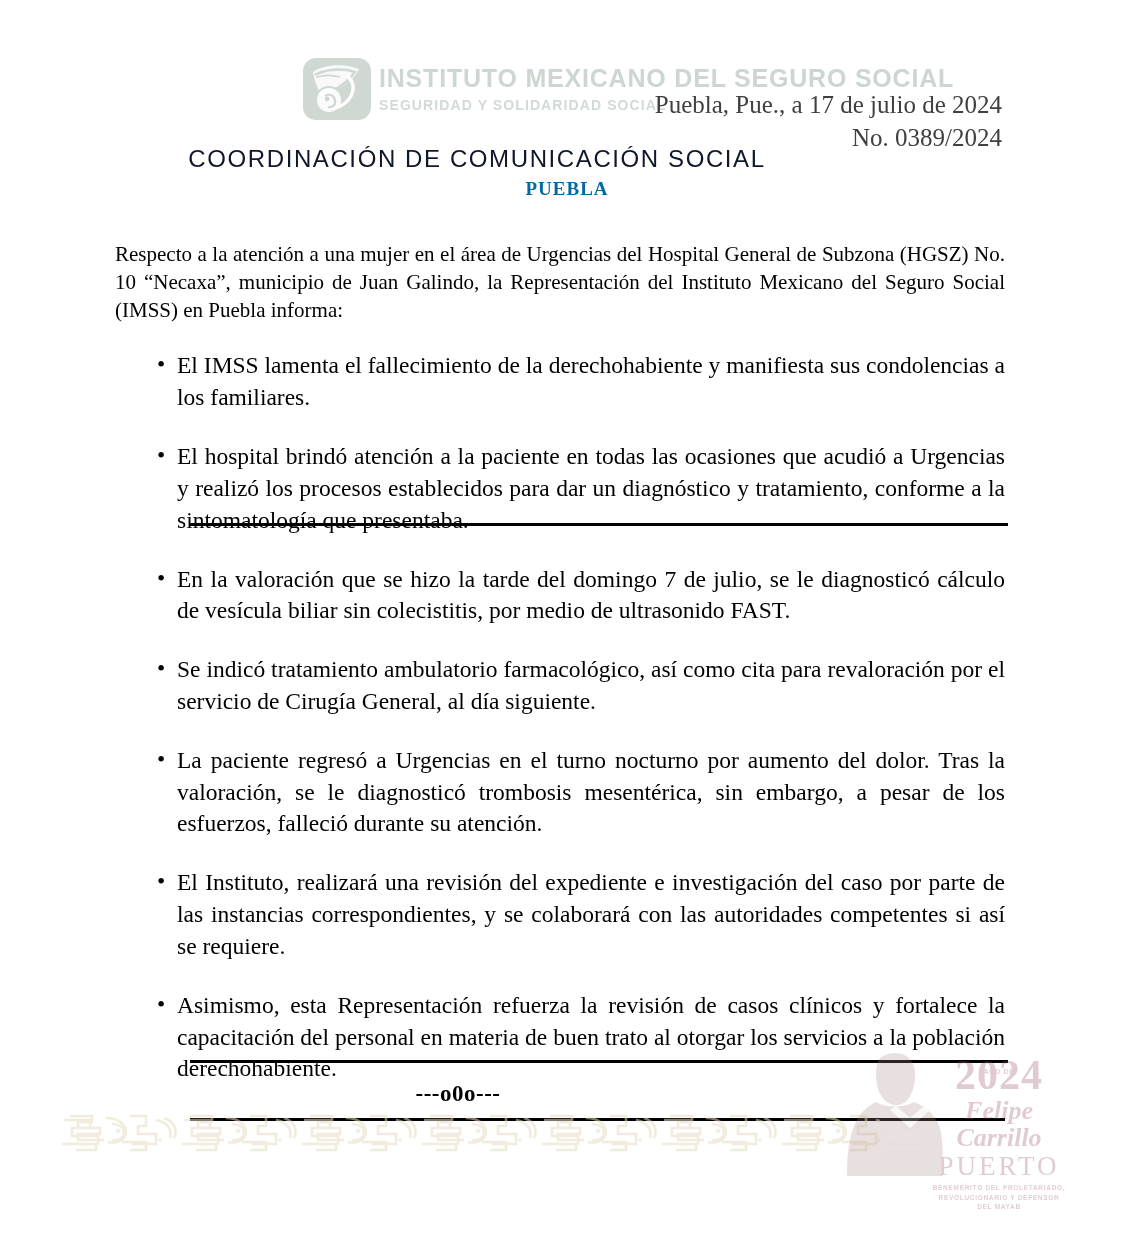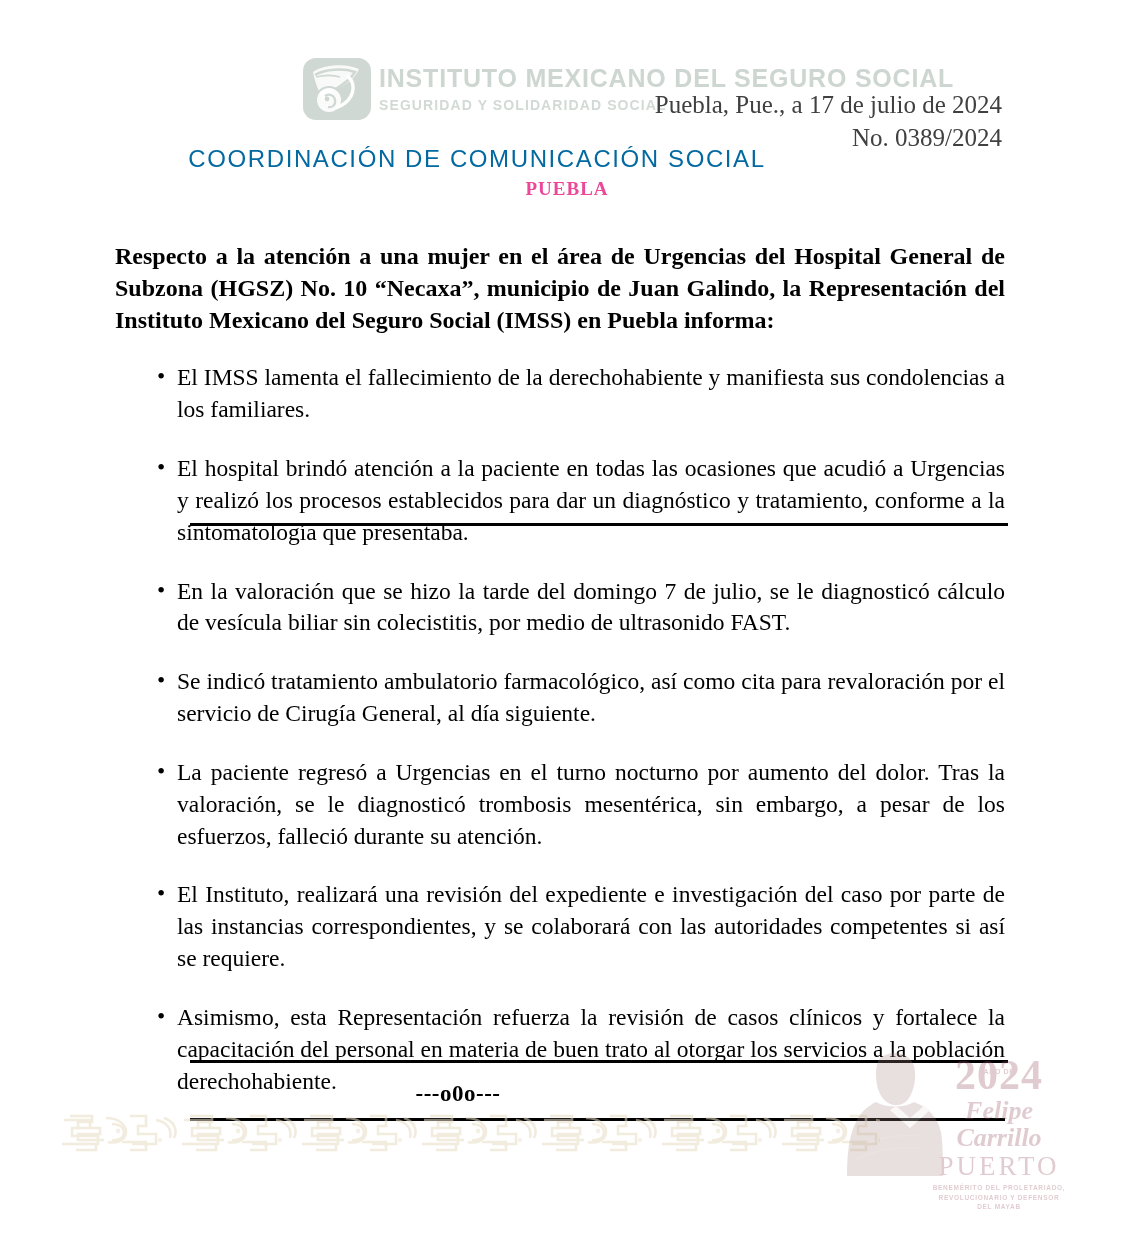--- a/index.html
+++ b/index.html
@@ -68,34 +68,34 @@
   .lh-coord {
     position: absolute;
     left: 0;
     top: 145px;
     width: 954px;
     text-align: center;
     font-family: "Liberation Sans", "DejaVu Sans", sans-serif;
     font-size: 24px;
     font-weight: 400;
     letter-spacing: 1.6px;
-    color: #0369a1;
+    color: #0f172a;
     white-space: nowrap;
   }
   .lh-puebla {
     position: absolute;
     left: 0;
     top: 178px;
     width: 1134px;
     text-align: center;
     font-family: "Liberation Serif", "DejaVu Serif", serif;
     font-size: 19px;
     font-weight: 700;
     letter-spacing: 1px;
-    color: #ec4899;
+    color: #0369a1;
   }
 
   
   .datebox {
     position: absolute;
     right: 132px;
     top: 88px;
     text-align: right;
     font-size: 25px;
     line-height: 1.32;
@@ -106,22 +106,22 @@
   .datebox .line { display: block; }
 
   
   .content {
     position: absolute;
     left: 115px;
     top: 240px;
     width: 890px;
   }
   .lead {
-    font-size: 24px;
-    font-weight: 700;
+    font-size: 21px;
+    font-weight: 400;
     line-height: 1.34;
     text-align: justify;
     text-justify: inter-word;
     margin: 0 0 26px 0;
   }
 
   ul.bullets {
     list-style: none;
     margin: 0;
     padding: 0;

